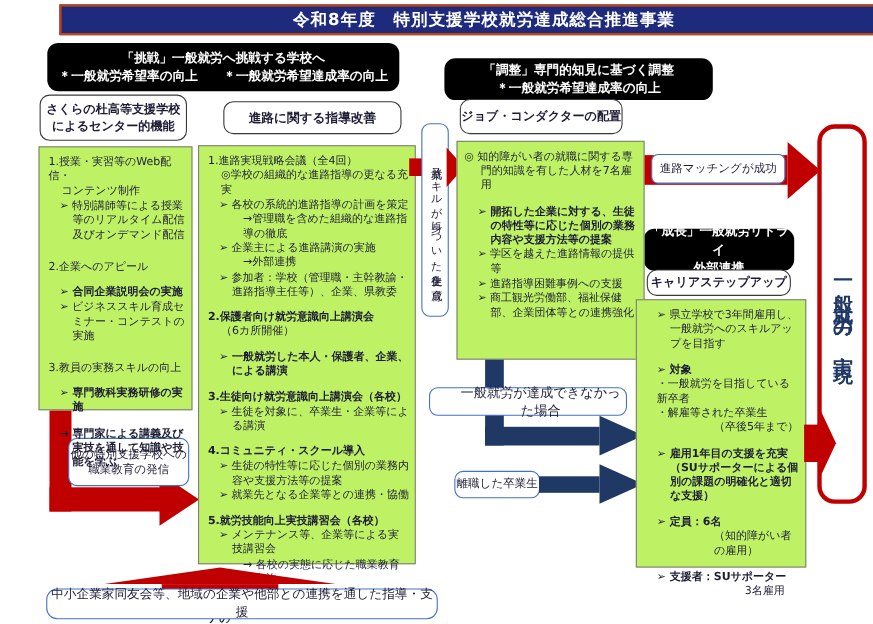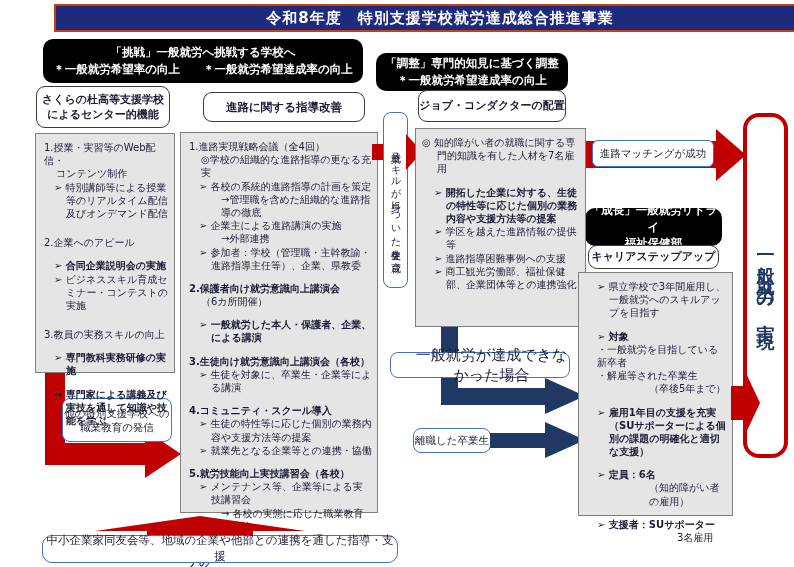--- a/index.html
+++ b/index.html
@@ -13,42 +13,42 @@
 
   
   #title{left:10px;top:4px;width:772px;height:28px;background:var(--titlebg);
     border:2px solid #c2410c;color:#fff;display:flex;align-items:center;justify-content:center;
     font-weight:bold;font-size:15px;letter-spacing:1px;margin-left:44px;}
 
   
   .blackbox{background:#000;color:#fff;border-radius:10px;display:flex;flex-direction:column;
     align-items:center;justify-content:center;text-align:center;font-weight:bold;line-height:1.45;}
   #challenge{left:43px;top:39px;width:320px;height:44px;font-size:11.5px;}
-  #adjust{left:376px;top:53px;width:192px;height:38px;font-size:11.5px;}
+  #adjust{left:404px;top:53px;width:244px;height:38px;font-size:11.5px;}
   #growth{left:585px;top:208px;width:137px;height:38px;font-size:11.5px;}
 
   
   .lbox{background:#fff;border:1.4px solid #3a3a3a;border-radius:9px;display:flex;
     align-items:center;justify-content:center;text-align:center;font-weight:bold;line-height:1.4;}
   #sakura{left:36px;top:86px;width:134px;height:42px;font-size:11px;text-align:center;}
   #shidou{left:203px;top:92px;width:162px;height:30px;font-size:11.5px;}
   #jobcon-label{left:418px;top:90px;width:148px;height:32px;font-size:11px;}
   #career-label{left:588px;top:245px;width:131px;height:24px;font-size:11px;}
 
   
   .rbox{background:#fff;border:1.5px solid var(--blue);border-radius:8px;display:flex;
     align-items:center;justify-content:center;text-align:center;line-height:1.35;}
   #hasshin{left:62px;top:398px;width:110px;height:44px;font-size:10.5px;}
-  #not-achieved{left:390px;top:352px;width:180px;height:26px;font-size:15px;padding-left:23px;}
+  #not-achieved{left:390px;top:352px;width:180px;height:26px;font-size:12px;padding-left:23px;}
   #risyoku{left:413px;top:428px;width:78px;height:25px;font-size:10.5px;}
   #bottom-support{left:42px;top:535px;width:356px;height:28px;font-size:11.5px;border-radius:10px;}
   #match-label{left:592px;top:140px;width:122px;height:27px;font-size:10.5px;border-radius:6px;background:#fff;}
 
   
-  .cbox{background:#e5e5e5;border:1.4px solid #7f7f7f;padding:7px 5px 5px 6px;font-size:10px;}
+  .cbox{background:#bef264;border:1.4px solid #7f7f7f;padding:7px 5px 5px 6px;font-size:10px;}
   #school-box{left:35px;top:133px;width:140px;height:240px;}
   #guidance-box{left:180px;top:132px;width:198px;height:381px;}
   #jobcon-box{left:415px;top:128px;width:171px;height:199px;}
   #career-box{left:578px;top:272px;width:155px;height:244px;font-size:10px;}
 
   .ln{line-height:1.32;}
   .ln-h{padding-left:2px;}
   .ln-h2{padding-left:14px;}
   .ln-b{padding-left:24px;text-indent:-12px;}
   .ln-b0{padding-left:15px;text-indent:-15px;}
@@ -98,21 +98,21 @@
   <div class="abs blackbox" id="challenge">
     <div>「挑戦」一般就労へ挑戦する学校へ</div>
     <div>＊一般就労希望率の向上　　＊一般就労希望達成率の向上</div>
   </div>
   <div class="abs blackbox" id="adjust">
     <div>「調整」専門的知見に基づく調整</div>
     <div>＊一般就労希望達成率の向上</div>
   </div>
   <div class="abs blackbox" id="growth">
     <div>「成長」一般就労リトライ</div>
-    <div>福祉保健部</div>
+    <div>外部連携</div>
   </div>
 
   <div class="abs lbox pre" id="sakura">さくらの杜高等支援学校
 によるセンター的機能</div>
   <div class="abs lbox" id="shidou">進路に関する指導改善</div>
   <div class="abs lbox" id="jobcon-label">ジョブ・コンダクターの配置</div>
   <div class="abs lbox" id="career-label">キャリアステップアップ</div>
 
   <div class="abs red-rect" id="red-v"></div>
   <div class="abs red-rect" id="red-h"></div>

